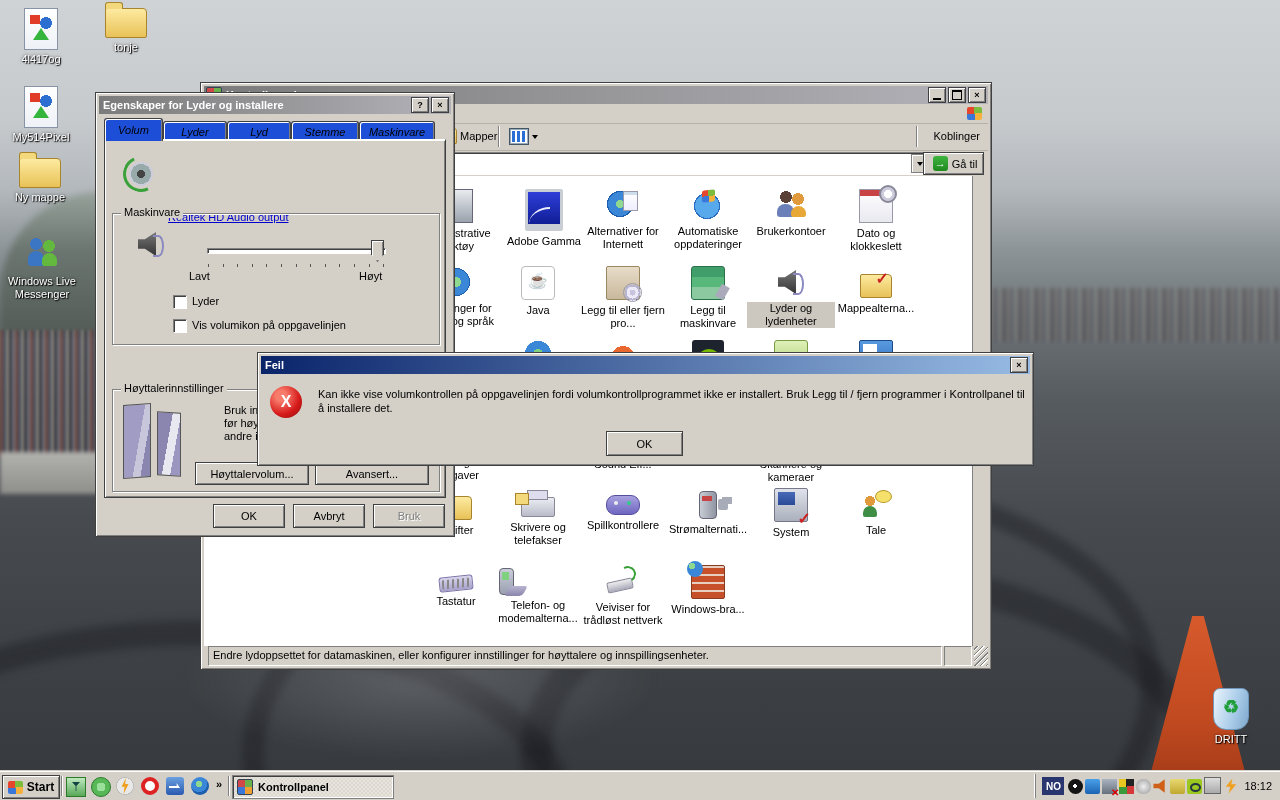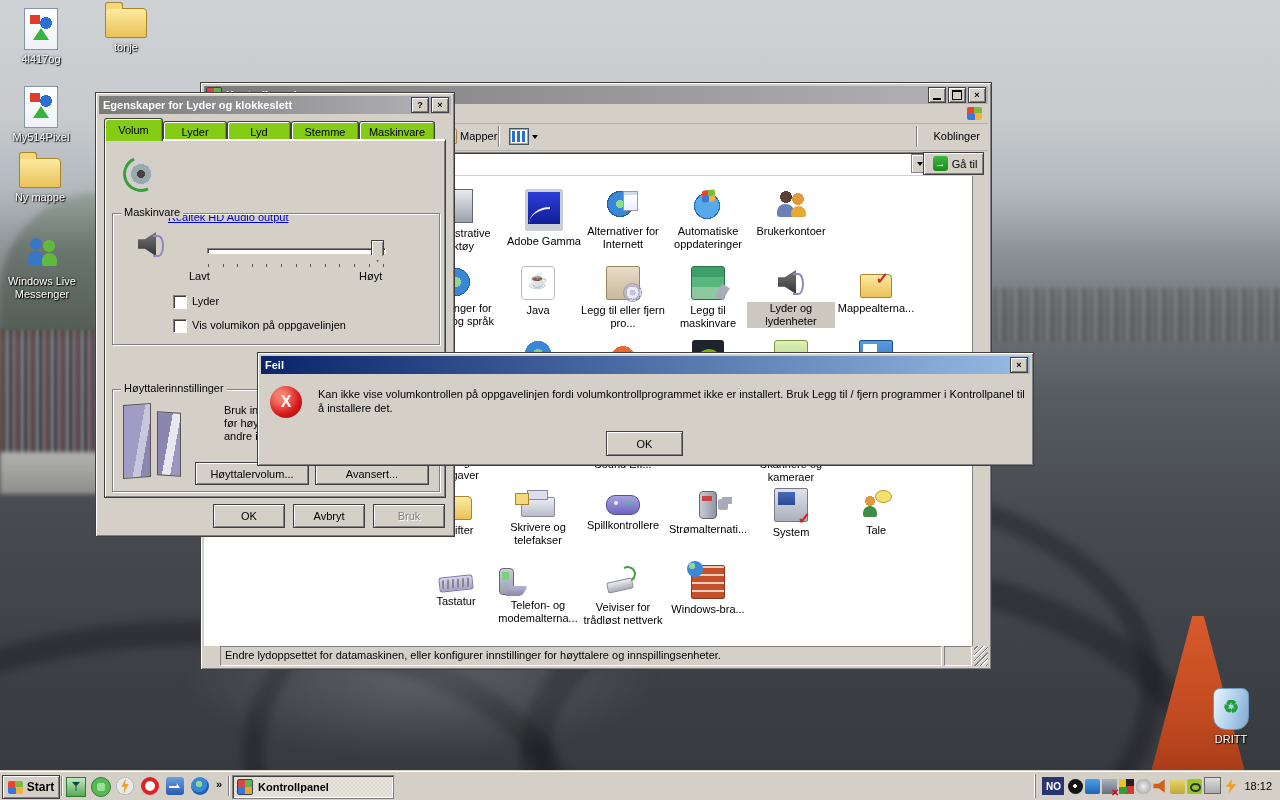--- a/index.html
+++ b/index.html
@@ -103,21 +103,21 @@
   .addr-box{position:absolute;left:64px;top:2px;width:661px;height:21px;background:#fff;
     border:1px solid #808080;border-right-color:#fff;border-bottom-color:#fff;box-shadow:inset 1px 1px 0 #404040;}
   .addr-drop{position:absolute;right:1px;top:1px;width:16px;height:17px;background:#d4d0c8;border:1px solid #808080;
     box-shadow:inset 1px 1px 0 #fff;display:flex;align-items:center;justify-content:center;}
   .go-btn{position:absolute;right:4px;top:2px;width:56px;height:21px;display:flex;align-items:center;gap:4px;
     padding-left:3px;background:#d4d0c8;}
   .goarr{width:15px;height:15px;background:linear-gradient(#3fb43f,#1f8a1f);border-radius:3px;color:#fff;
     font-weight:bold;font-size:11px;line-height:15px;text-align:center;}
   #cp-content{position:absolute;left:3px;top:93px;width:768px;height:470px;background:#fff;overflow:hidden;}
   #cp-scroll{position:absolute;left:771px;top:93px;width:16px;height:470px;background:#d4d0c8;border-left:1px solid #808080;}
-  #cp-status{position:absolute;left:19px;right:3px;top:563px;height:20px;display:flex;gap:2px;}
+  #cp-status{position:absolute;left:7px;right:3px;top:563px;height:20px;display:flex;gap:2px;}
   .status-pane{border:1px solid #808080;border-right-color:#fff;border-bottom-color:#fff;
     padding:2px 4px;white-space:nowrap;overflow:hidden;}
   .status-main{flex:1;}
   .status-small{width:18px;}
   .grip{width:14px;background:repeating-linear-gradient(135deg,#d4d0c8 0 2px,#808080 2px 3px,#fff 3px 4px);}
   .cp-item{position:absolute;width:88px;text-align:center;}
   .cp-item .cplabel{margin-top:4px;line-height:13px;color:#000;display:inline-block;padding:0 2px;}
   .cp-item .sel{background:#ccc8c0;}
   .cpi{width:32px;height:32px;position:relative;margin:0 auto;}
 
@@ -207,23 +207,23 @@
   .i-nvidia-eye{background:#1e242e;border-radius:3px;}
   .i-nvidia-eye::after{content:"";position:absolute;left:6px;top:9px;width:16px;height:12px;
     border:3px solid #76b900;border-radius:50%;}
   .i-green-app{background:linear-gradient(#def0b8,#a8cc70);border:1px solid #7a9a40;border-radius:3px;}
   .i-blue-window{background:linear-gradient(#5a9ae0,#2a6ab8);border:1px solid #1a4a88;border-radius:2px;}
   .i-blue-window::after{content:"";position:absolute;left:3px;top:3px;width:14px;height:14px;background:#fff;}
 
   
   #dlg{left:95px;top:92px;width:358px;height:443px;z-index:20;}
   .tabs{position:absolute;left:8px;top:25px;height:22px;display:flex;}
-  .tab{height:19px;margin-top:3px;background:#84cc16;border:1px solid #404040;border-bottom:none;
+  .tab{height:19px;margin-top:3px;background:#1d4ed8;border:1px solid #404040;border-bottom:none;
     box-shadow:inset 1px 1px 0 #fff,inset -1px 0 0 #808080;border-radius:3px 3px 0 0;
-    display:flex;align-items:center;justify-content:center;}
+    display:flex;align-items:center;justify-content:center;font-style:italic;}
   .tab.active{height:22px;margin-top:0;position:relative;z-index:2;}
   .tabpage{position:absolute;left:8px;top:46px;width:340px;height:357px;border:1px solid #404040;border-top-color:#fff;
     box-shadow:inset 1px 1px 0 #fff,inset -1px -1px 0 #808080;}
   .dev-ic{position:absolute;left:30px;top:66px;width:30px;height:30px;border-radius:50%;
     background:radial-gradient(circle at 15px 15px,#444 0 4px,#9aa 4px 10px,#ccd 10px 12px,transparent 12px);}
   .dev-ic::after{content:"";position:absolute;left:-3px;top:-3px;width:30px;height:30px;border-radius:50%;
     border:3px solid #3aa03a;border-right-color:transparent;border-top-color:transparent;transform:rotate(20deg);}
   .devlink{position:absolute;left:72px;top:76px;color:#0000cc;text-decoration:underline;margin-top:42px;}
   #grp-vol{left:16px;top:120px;width:326px;height:130px;}
   .spk-ic{position:absolute;left:22px;top:14px;width:32px;height:32px;}
@@ -373,20 +373,21 @@
         <span class="goarr">→</span>
         <span>Gå til</span>
       </span>
     </div>
     <div id="cp-content">
         <div class="cp-item" style="left: 208px; top: 13px;"><div class="cpi i-admin"></div><div class="cplabel">Administrative verktøy</div></div>
         <div class="cp-item" style="left: 296px; top: 13px;"><div class="cpi i-gamma"></div><div class="cplabel">Adobe Gamma</div></div>
         <div class="cp-item" style="left: 375px; top: 13px;"><div class="cpi i-inet"></div><div class="cplabel">Alternativer for Internett</div></div>
         <div class="cp-item" style="left: 460px; top: 13px;"><div class="cpi i-autoupd"></div><div class="cplabel">Automatiske oppdateringer</div></div>
         <div class="cp-item" style="left: 543px; top: 13px;"><div class="cpi i-users"></div><div class="cplabel">Brukerkontoer</div></div>
+        <div class="cp-item" style="left: 628px; top: 13px;"><div class="cpi i-datetime"></div><div class="cplabel">Dato og klokkeslett</div></div>
         <div class="cp-item" style="left: 208px; top: 90px;"><div class="cpi i-region"></div><div class="cplabel">Innstillinger for region og språk</div></div>
         <div class="cp-item" style="left: 290px; top: 90px;"><div class="cpi i-java"></div><div class="cplabel">Java</div></div>
         <div class="cp-item" style="left: 375px; top: 90px;"><div class="cpi i-addremove"></div><div class="cplabel">Legg til eller fjern pro...</div></div>
         <div class="cp-item" style="left: 460px; top: 90px;"><div class="cpi i-addhw"></div><div class="cplabel">Legg til maskinvare</div></div>
         <div class="cp-item" style="left: 543px; top: 90px;"><div class="cpi i-sounds"></div><div class="cplabel sel">Lyder og lydenheter</div></div>
         <div class="cp-item" style="left: 628px; top: 90px;"><div class="cpi i-folderopt"></div><div class="cplabel">Mappealterna...</div></div>
         <div class="cp-item" style="left: 290px; top: 164px;">
           <div class="cpi i-net-globe"></div>
         </div>
         <div class="cp-item" style="left: 375px; top: 164px;">
@@ -418,21 +419,21 @@
     <div id="cp-scroll"></div>
     <div id="cp-status">
       <span class="status-pane status-main">Endre lydoppsettet for datamaskinen, eller konfigurer innstillinger for høyttalere og innspillingsenheter.</span>
       <span class="status-pane status-small"></span>
       <span class="grip"></span>
     </div>
   </div>
 
   <div class="win" id="dlg">
     <div class="tbar tbar-inactive" style="top:3px;">
-      <span class="ttl">Egenskaper for Lyder og klokkeslett</span>
+      <span class="ttl">Egenskaper for Lyder og installere</span>
       <span class="cap">?</span>
       <span class="cap">×</span>
     </div>
     <div class="tabs" id="dlg-tabs">
         <span class="tab active" style="width: 57px;">Volum</span>
         <span class="tab" style="width: 62px;">Lyder</span>
         <span class="tab" style="width: 62px;">Lyd</span>
         <span class="tab" style="width: 66px;">Stemme</span>
         <span class="tab" style="width: 74px;">Maskinvare</span>
       </div>

